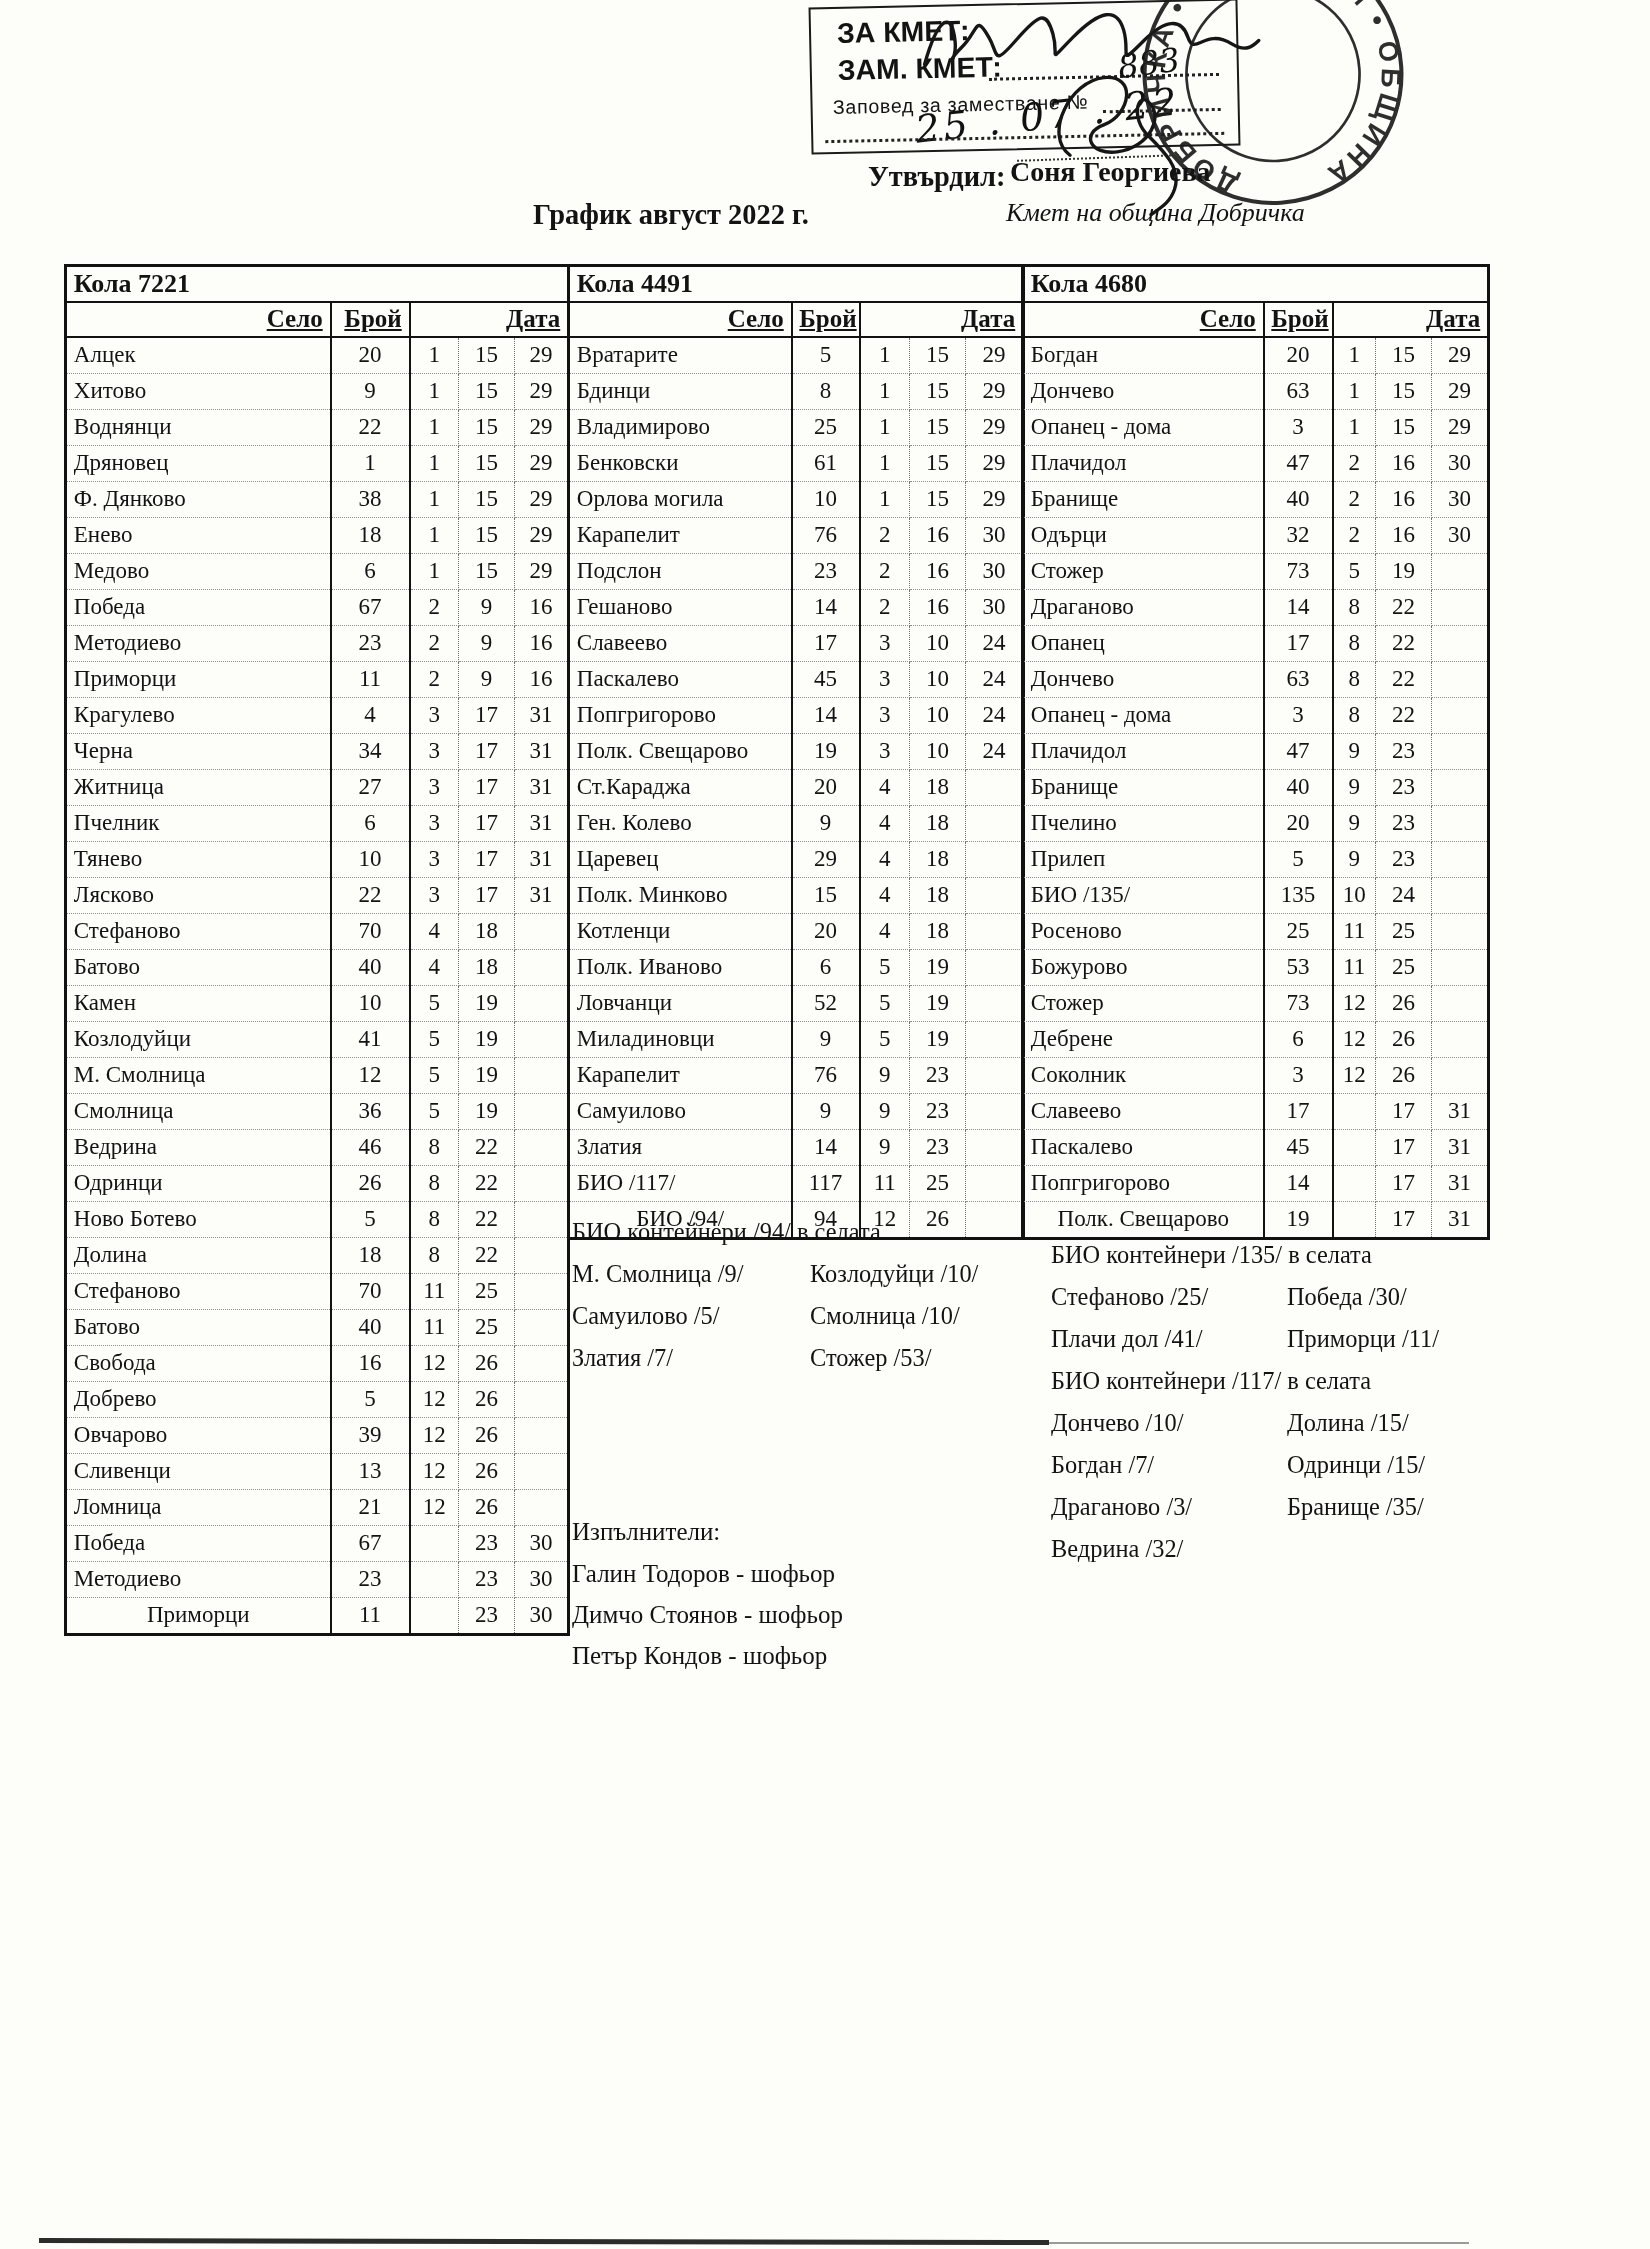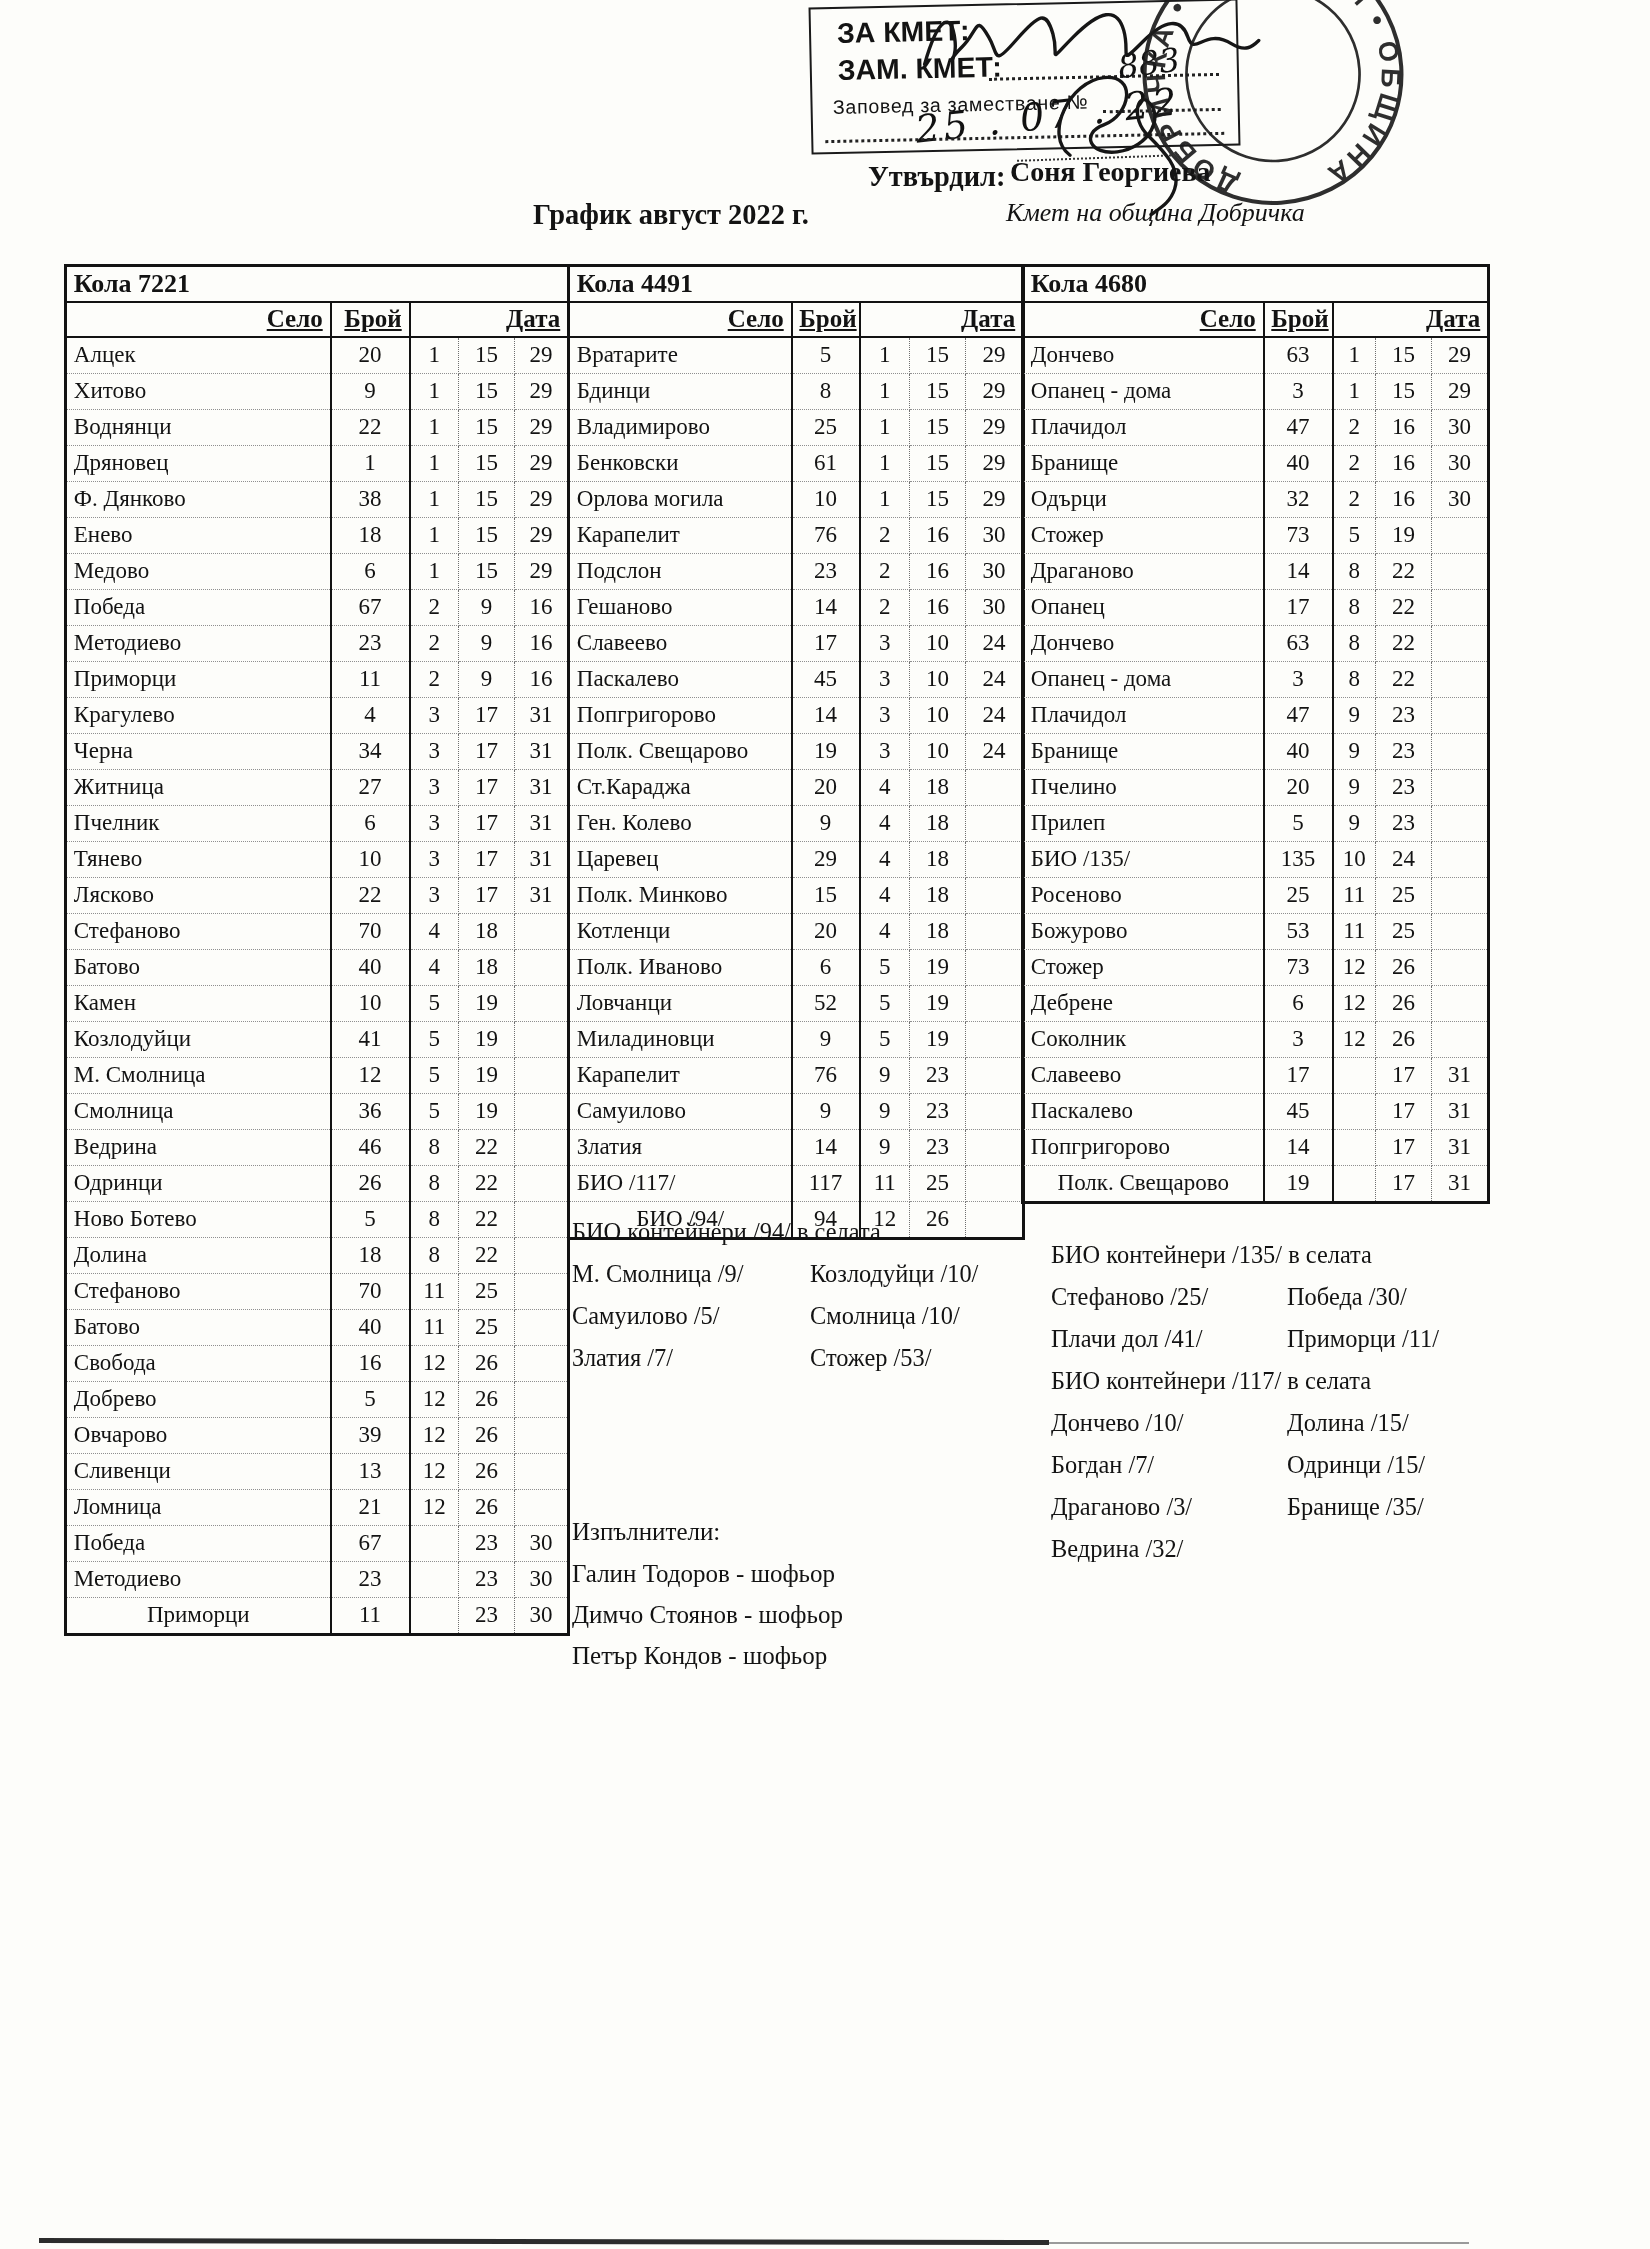--- a/index.html
+++ b/index.html
@@ -590,20 +590,27 @@
         <th class="car" colspan="5">Кола 4680</th>
       </tr>
       <tr>
         <th class="h hv">Село</th>
         <th class="h hn">Брой</th>
         <th class="h" colspan="3">Дата</th>
       </tr>
     </thead>
     <tbody>
         <tr>
+          <td class="cv">Богдан</td>
+          <td class="cn">20</td>
+          <td class="cd1">1</td>
+          <td class="cd2">15</td>
+          <td class="cd3">29</td>
+        </tr>
+        <tr>
           <td class="cv">Дончево</td>
           <td class="cn">63</td>
           <td class="cd1">1</td>
           <td class="cd2">15</td>
           <td class="cd3">29</td>
         </tr>
         <tr>
           <td class="cv">Опанец - дома</td>
           <td class="cn">3</td>
           <td class="cd1">1</td>

